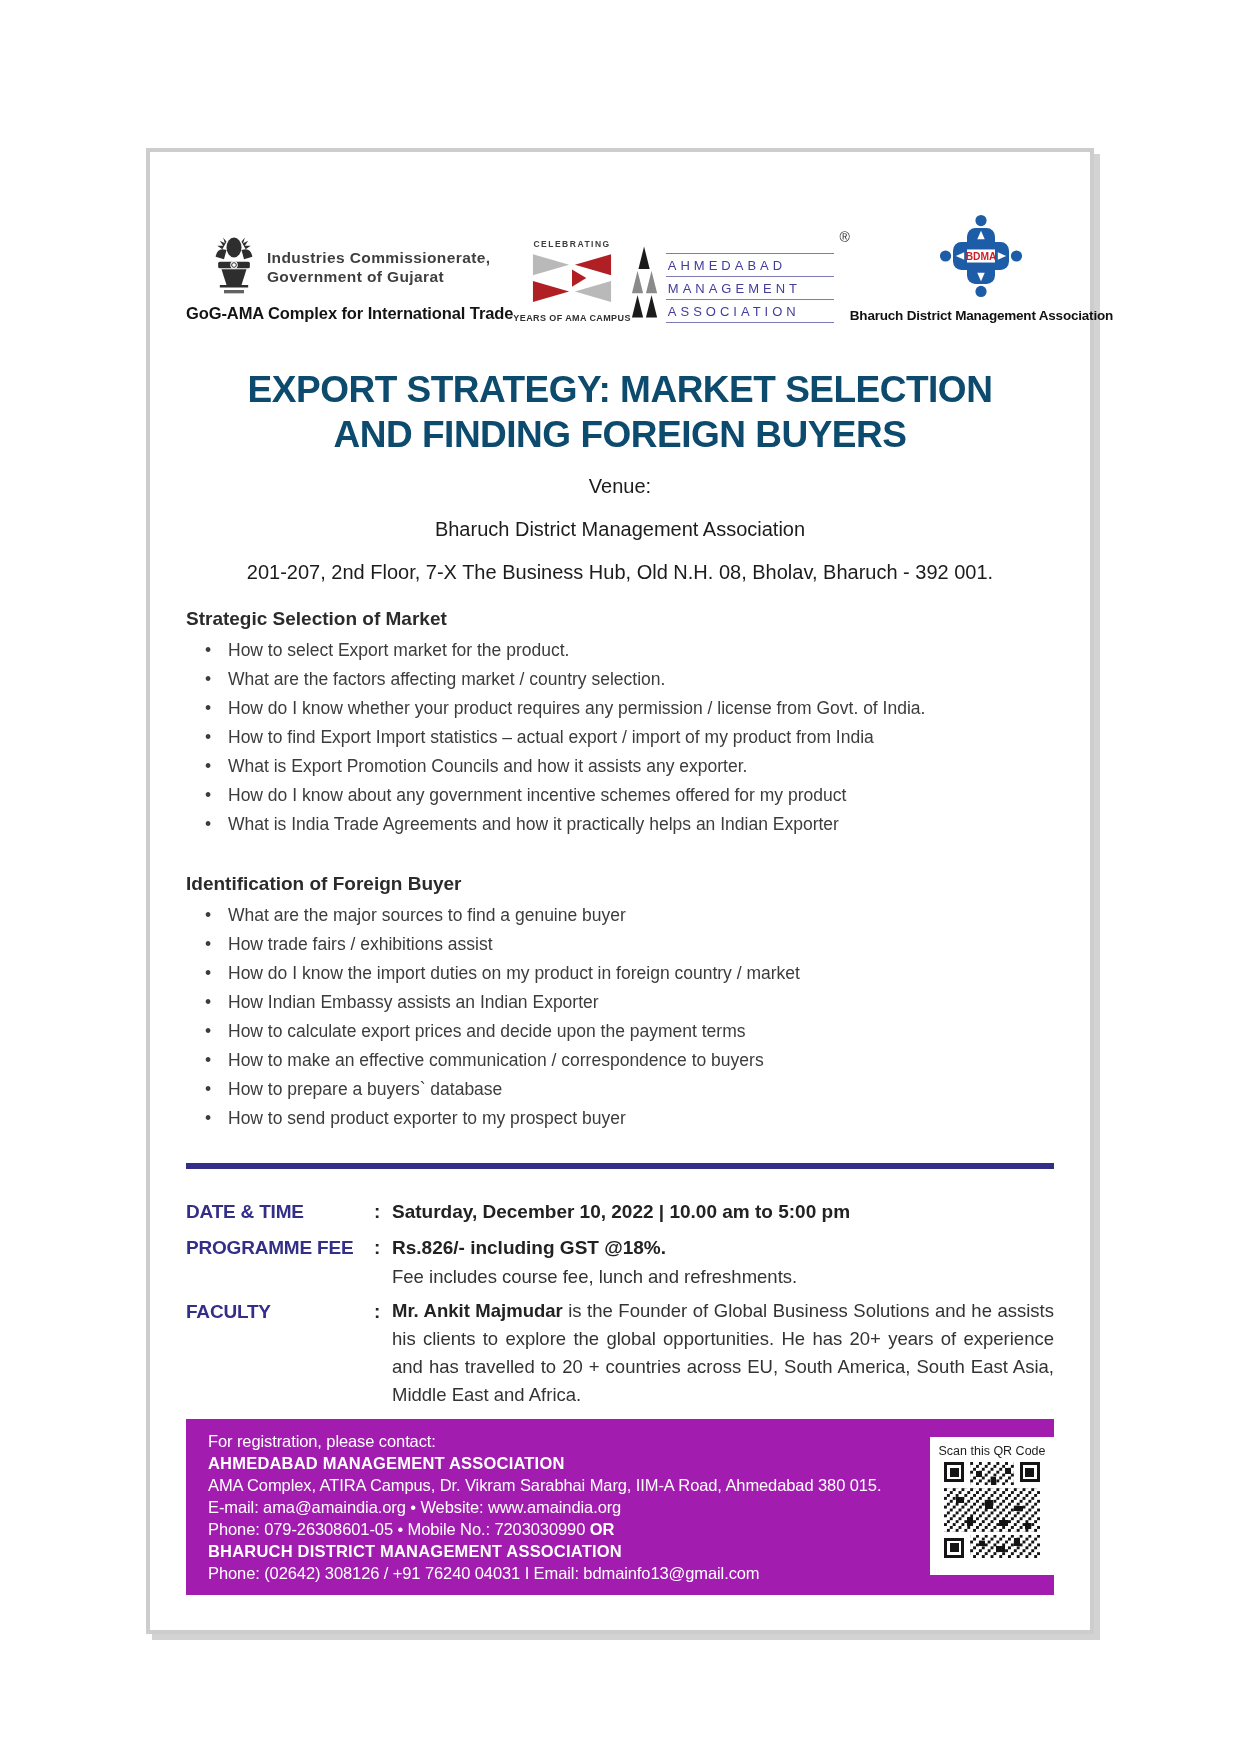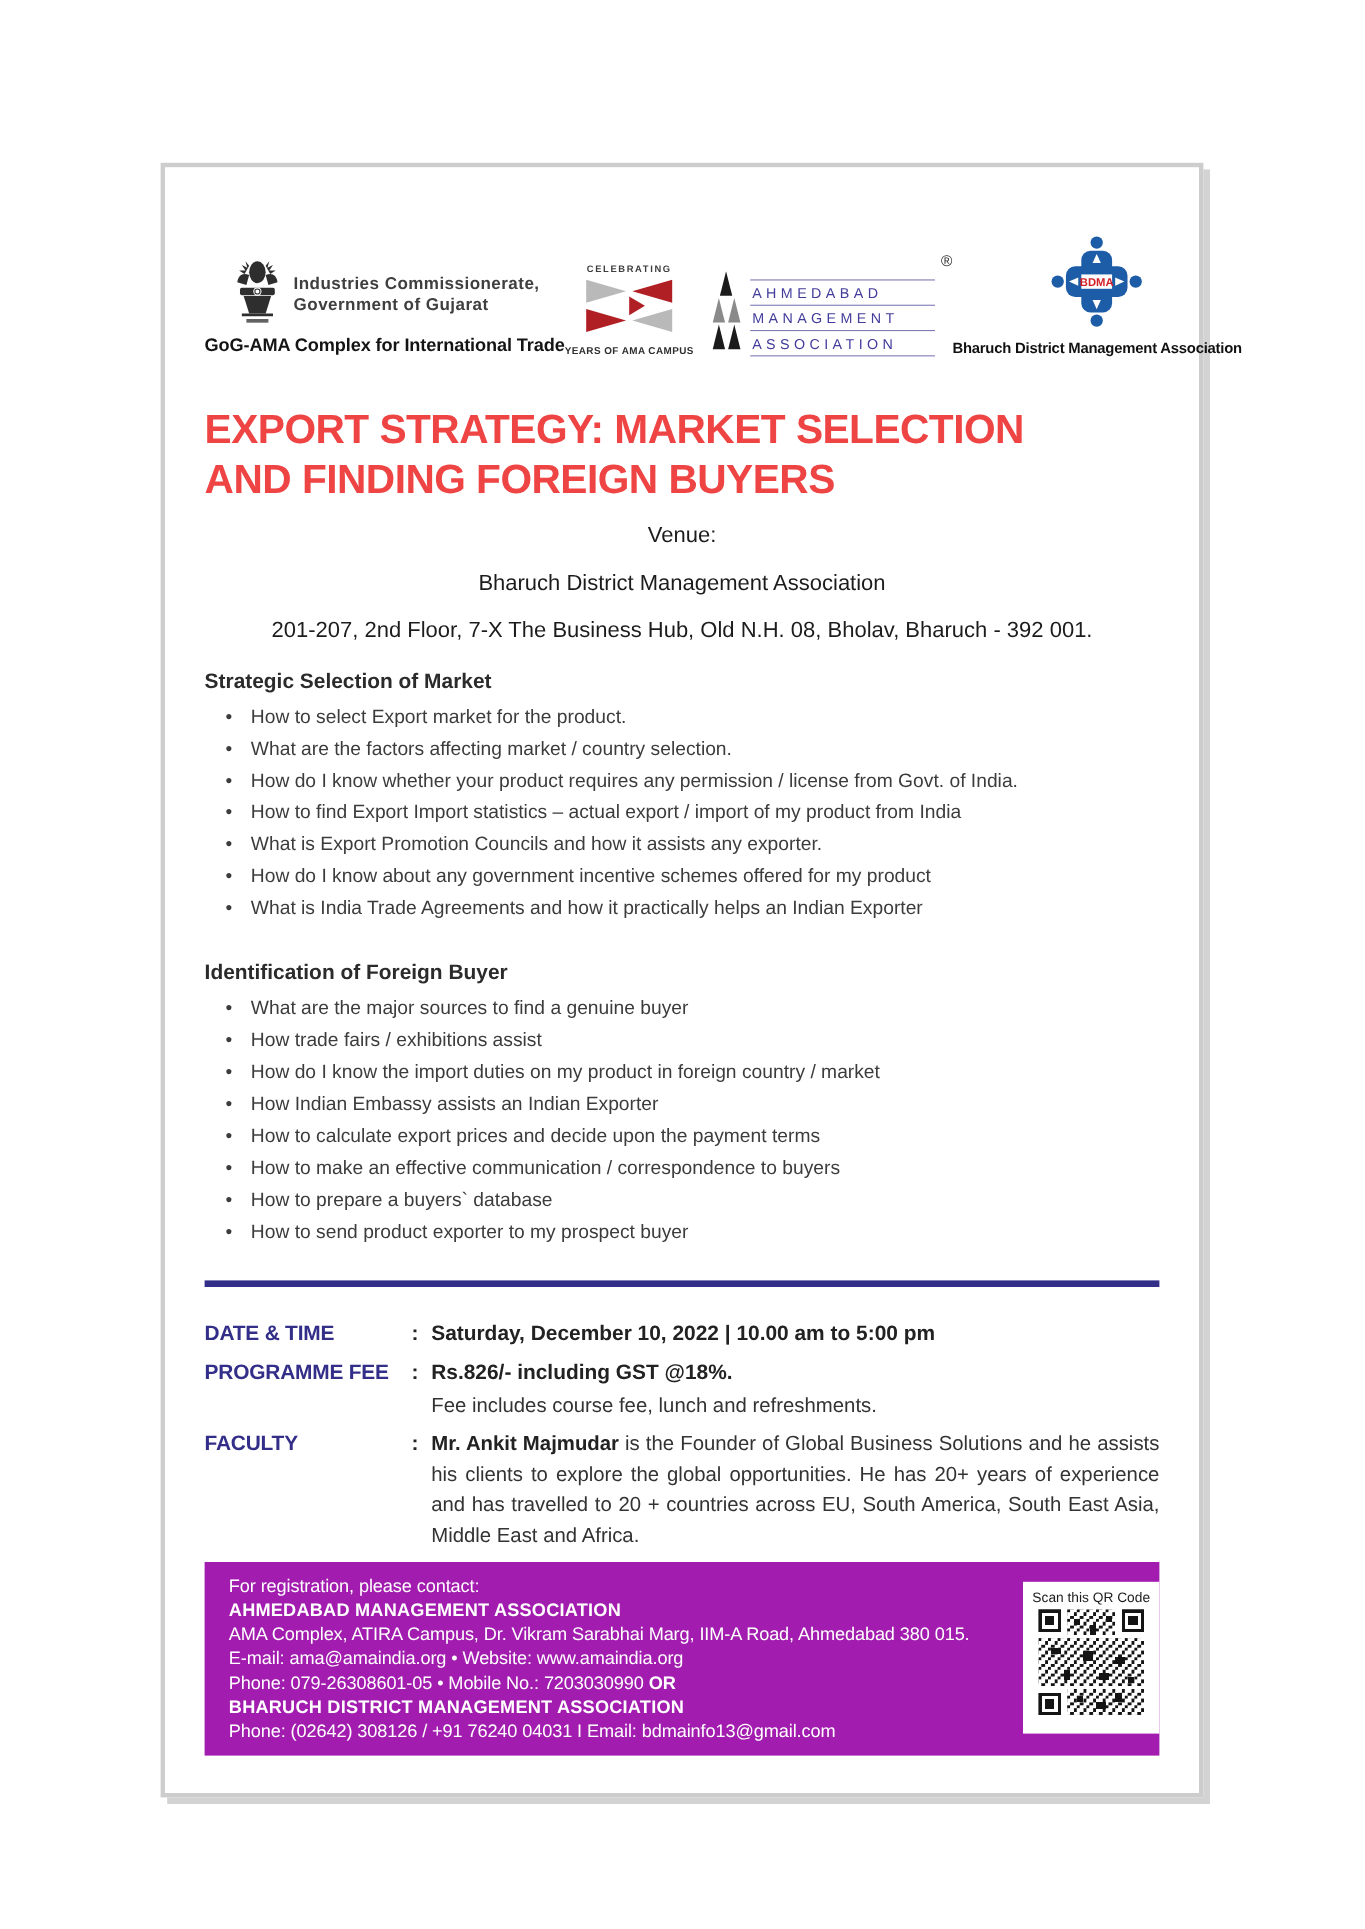--- a/index.html
+++ b/index.html
@@ -21,42 +21,42 @@
   
   .header {
     margin-top:62px;
     display:flex; justify-content:space-between; align-items:flex-end;
   }
   .gov-block { display:flex; flex-direction:column; align-items:center; }
   .gov-top { display:flex; align-items:center; gap:8px; }
   .gov-text { font-weight:bold; font-size:15.5px; color:#3f3f3f; letter-spacing:.4px; line-height:19px; }
   .gov-caption { margin-top:5px; font-weight:bold; font-size:16.5px; color:#141414; white-space:nowrap; letter-spacing:-0.1px; }
 
-  .center-block { display:flex; align-items:flex-end; gap:16px; }
+  .center-block { display:flex; align-items:flex-end; }
   .celebrating { display:flex; flex-direction:column; align-items:center; }
   .celeb-top { font-size:8.5px; font-weight:bold; letter-spacing:1.5px; color:#3d3d3d; margin-bottom:3px; }
   .celeb-bottom { font-size:9px; font-weight:bold; letter-spacing:.4px; color:#2f2f2f; margin-top:3px; white-space:nowrap; }
 
   .ama-logo { display:flex; align-items:flex-end; gap:7px; position:relative; padding-right:16px; }
   .ama-words { display:flex; flex-direction:column; width:168px; }
   .ama-word {
     font-size:13px; letter-spacing:4px; color:#423c9b; font-weight:500;
     padding:3.5px 0 3.5px 2px; border-top:1.5px solid #7f7bb5; white-space:nowrap;
   }
   .ama-word:last-child { border-bottom:1.5px solid #7f7bb5; }
   .reg-mark { position:absolute; right:0; top:-16px; font-size:14px; color:#2e2e2e; }
 
   .bdma-block { display:flex; flex-direction:column; align-items:center; }
   .bdma-caption { margin-top:6px; font-weight:bold; font-size:13.5px; color:#111; white-space:nowrap; letter-spacing:-0.2px; }
 
   
   .title {
-    margin-top:44px; 
+    margin-top:44px; text-align:center;
     font-size:37px; line-height:45px; font-weight:bold;
-    color:#ef4444; letter-spacing:-0.5px;
+    color:#0c4a6e; letter-spacing:-0.5px;
   }
   .venue { margin-top:13px; text-align:center; color:#1c1c1c; }
   .venue div { font-weight:normal; font-size:20px; line-height:27px;margin-top:16px; }
 
   
   .coverage-bar {
     margin-top:16px; height:31px; background:#332e88;
     color:#fff; font-weight:bold; font-size:20px; letter-spacing:.5px;
     display:flex; align-items:center; justify-content:center;
   }

